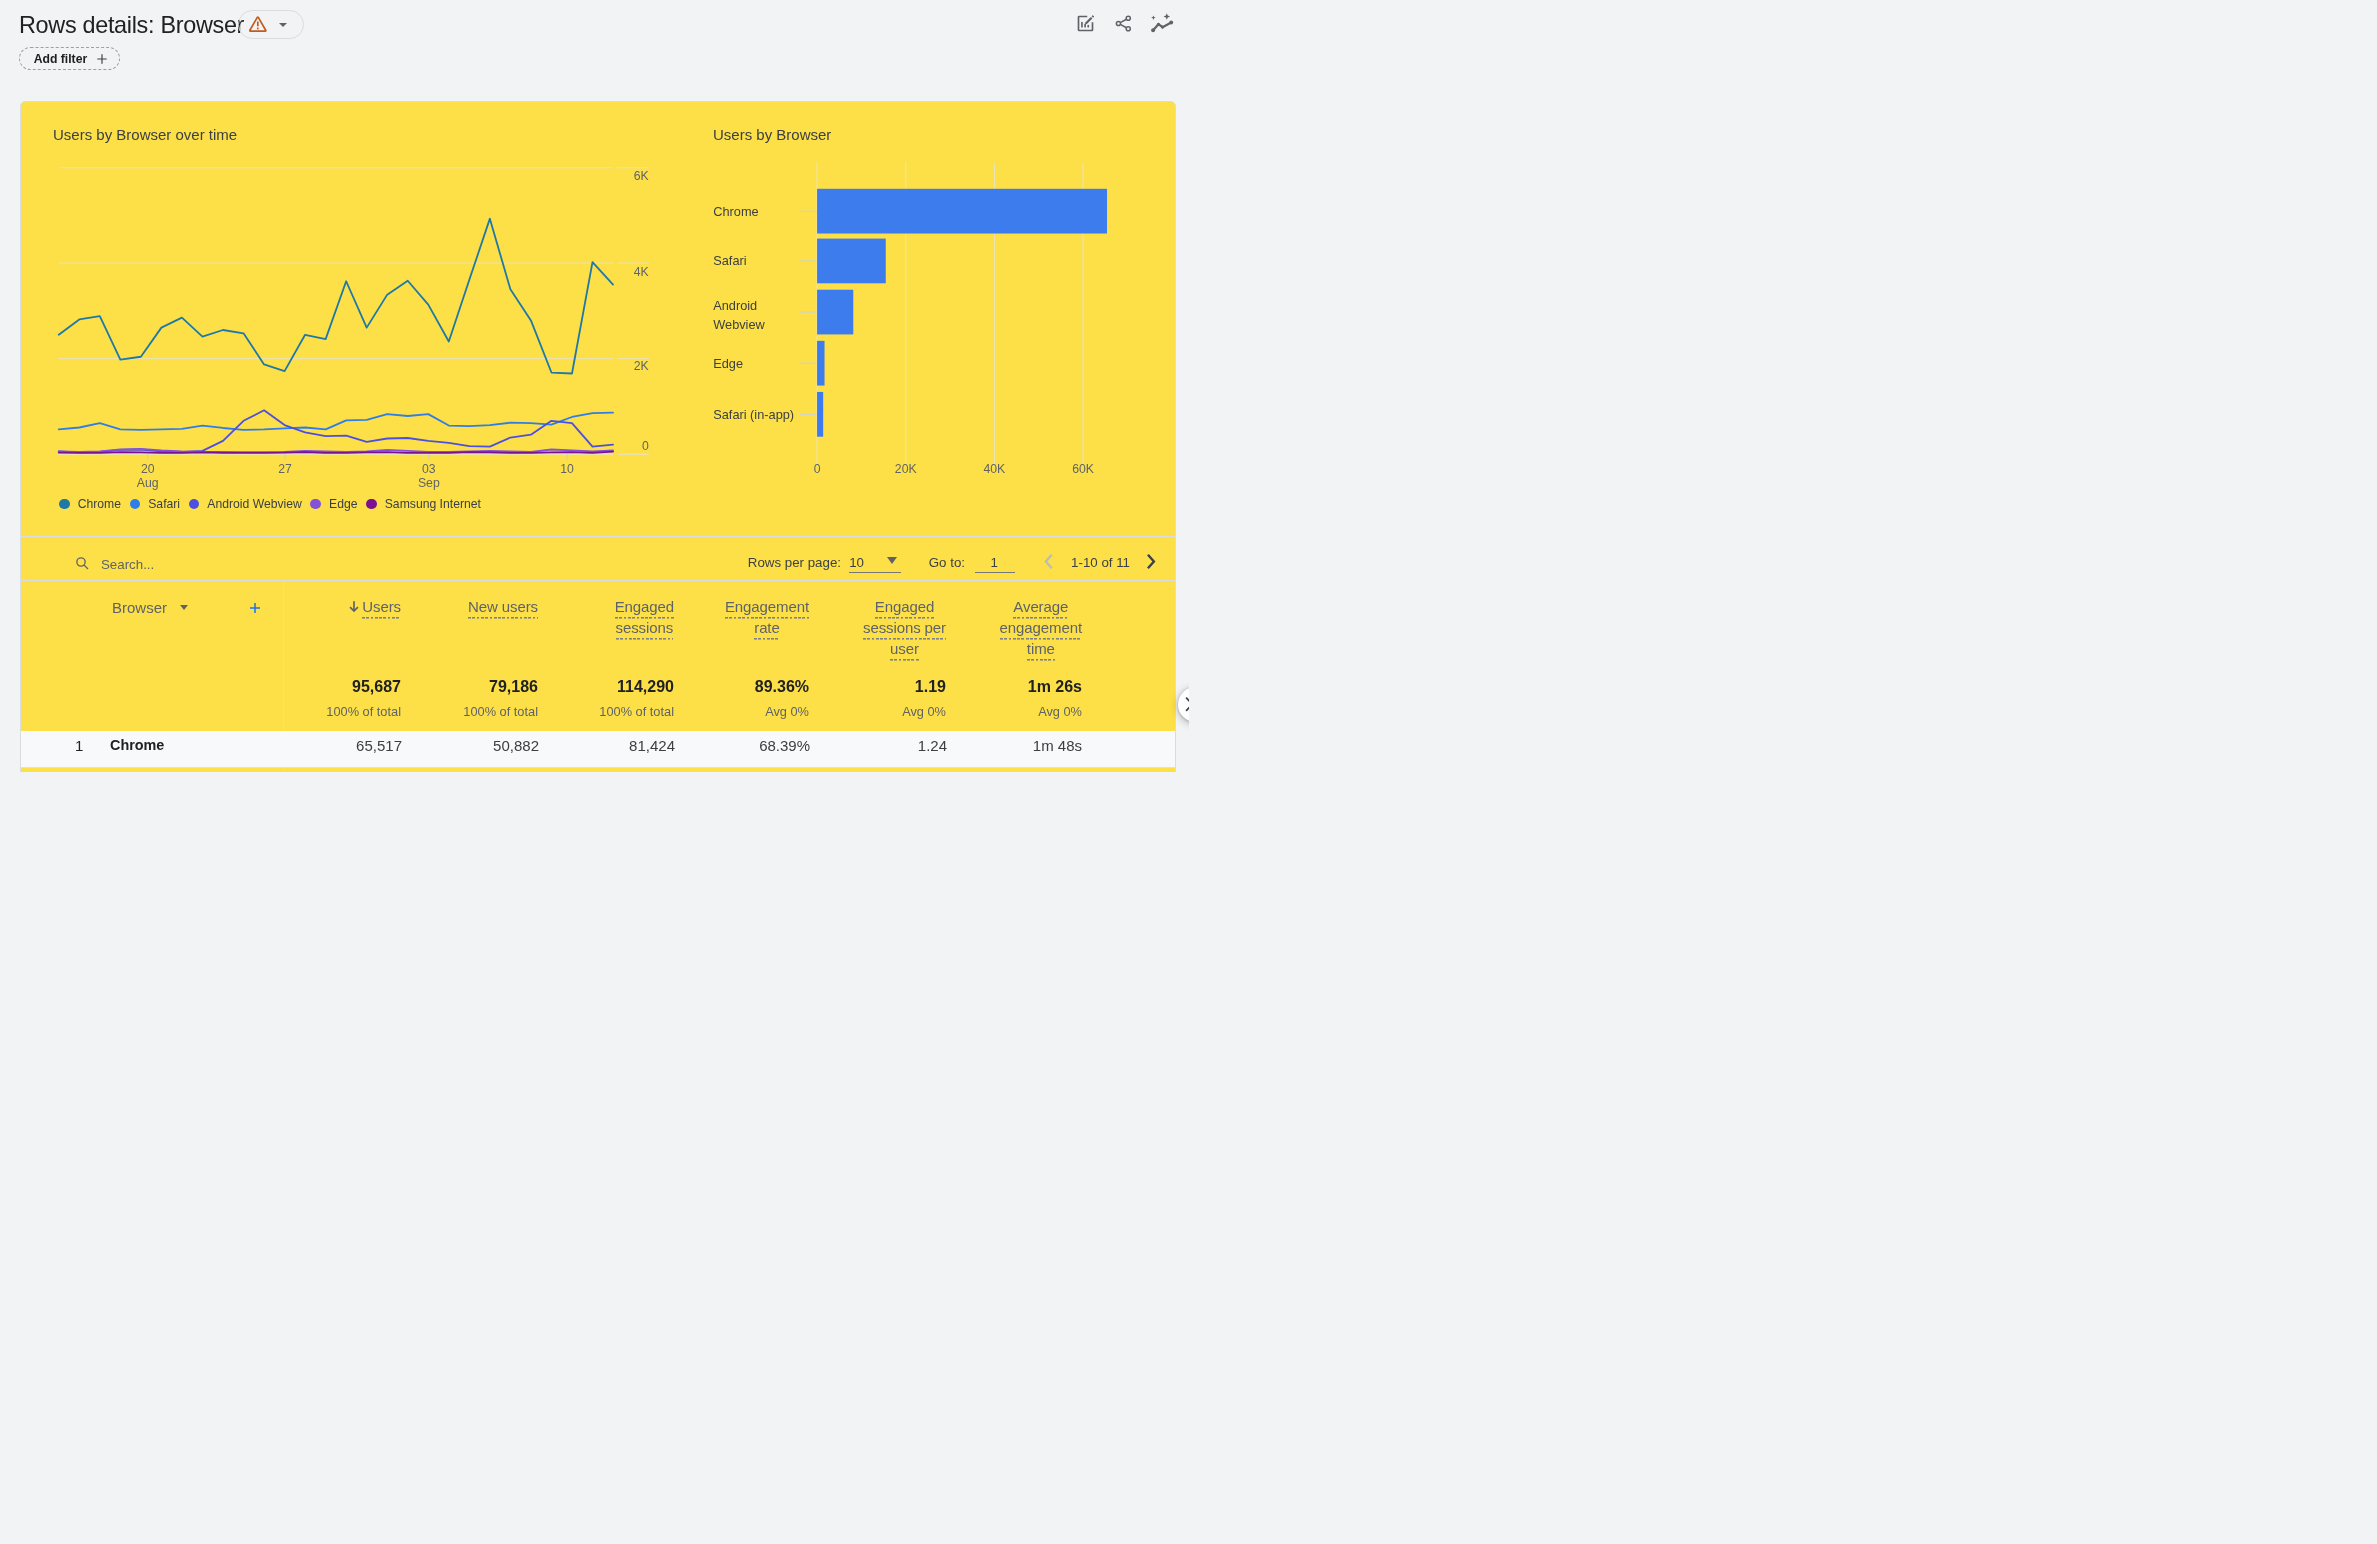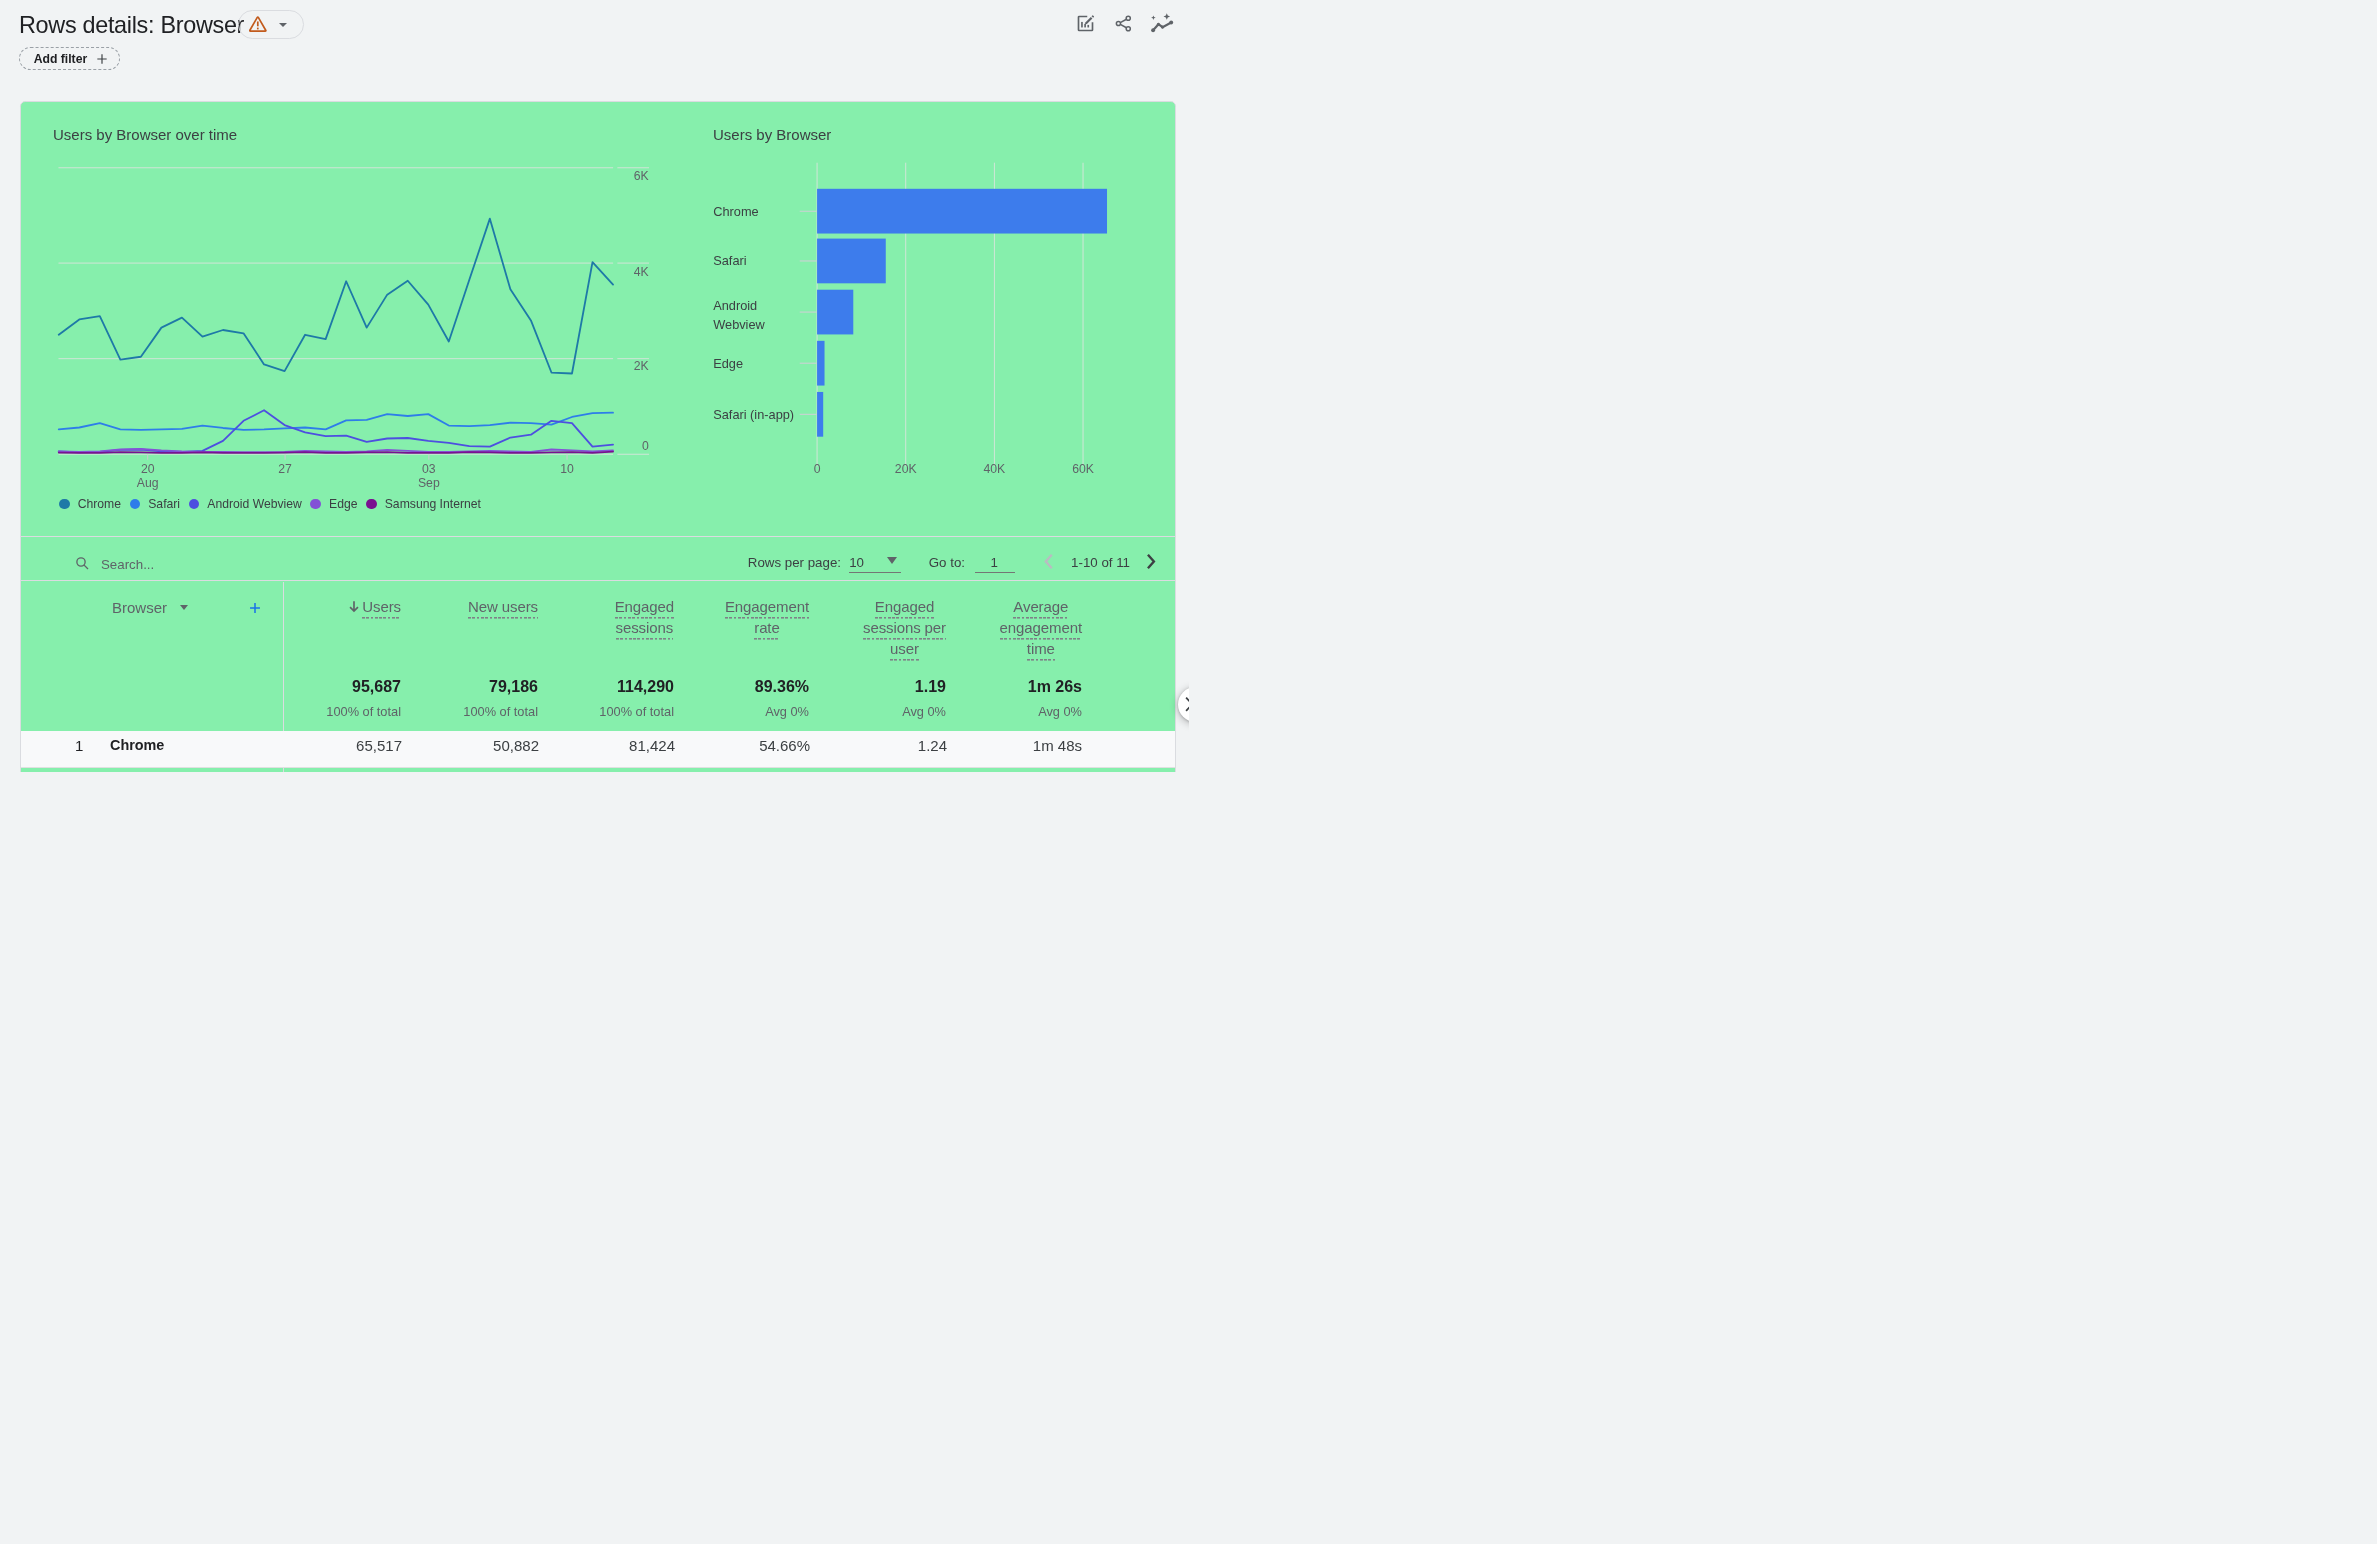--- a/index.html
+++ b/index.html
@@ -9,21 +9,21 @@
       letter-spacing:-0.3px; white-space:nowrap; }
 .warnpill { position:absolute; left:238px; top:10px; width:66px; height:29px; border:1.1px solid #dadce0;
   border-radius:14.4px; display:flex; align-items:center; padding-left:10px; gap:12.8px; }
 .warnpill .caret { border-left-width:4.3px; border-right-width:4.3px; border-top-width:4.8px; }
 .caret { width:0; height:0; border-left:3.7px solid transparent; border-right:3.7px solid transparent;
   border-top:4.8px solid #5f6368; display:inline-block; }
 .topicons { position:absolute; left:1075px; top:13.3px; display:flex; align-items:center; gap:17.6px; }
 .addfilter { position:absolute; left:19.4px; top:47px; height:23px; border:1.1px dashed #9aa0a6;
   border-radius:11.7px; display:flex; align-items:center; padding:0 10.7px 0 13.3px; gap:7.5px;
   font-size:12.2px; font-weight:700; color:#202124; }
-.card { position:absolute; left:20px; top:101px; width:1156px; height:706px; background:#86efac;
+.card { position:absolute; left:20px; top:101px; width:1156px; height:706px; background:#fde047;
   border:0.5px solid #dadce0; border-radius:5.3px; overflow:hidden; }
 .ctitle { position:absolute; top:24px; font-size:15px; color:#3c4043; font-weight:400; }
 .chartsvg { position:absolute; left:0; top:0; }
 .legend { position:absolute; left:38px; top:395px; display:flex; align-items:center; font-size:12.2px;
   color:#3c4043; }
 .li { display:flex; align-items:center; margin-right:8.5px; white-space:nowrap; }
 .dot { width:10.7px; height:10.7px; border-radius:50%; display:inline-block; margin-right:8px; }
 .divider { position:absolute; left:0; top:434px; width:1156px; height:0; border-top:0.8px solid #dadce0; }
 .searchrow { position:absolute; left:0; top:434px; width:1156px; height:44px;margin-left:20px; }
 .searchrow .sicon { position:absolute; left:33px; top:18.6px; }
@@ -239,21 +239,21 @@
     <div class="tcell" style="right:93px">
       <div class="tmain">1m 26s</div>
       <div class="tsub">Avg 0%</div>
     </div>
   <div class="row1">
     <span class="num">1</span>
     <span class="name">Chrome</span>
     <span class="rv" style="right:775px">65,517</span>
       <span class="rv" style="right:638px">50,882</span>
       <span class="rv" style="right:502px">81,424</span>
-      <span class="rv" style="right:367px">54.66%</span>
+      <span class="rv" style="right:367px">68.39%</span>
       <span class="rv" style="right:230px">1.24</span>
       <span class="rv" style="right:95px">1m 48s</span>
   </div>
 </div>
 <div class="fab">
     <svg width="10" height="16.5" viewBox="0 0 12 20">
       <path d="M2.5 2 L10 10 L2.5 18" stroke="#3c4043" stroke-width="2.2" fill="none"></path>
     </svg>
   </div>
 

